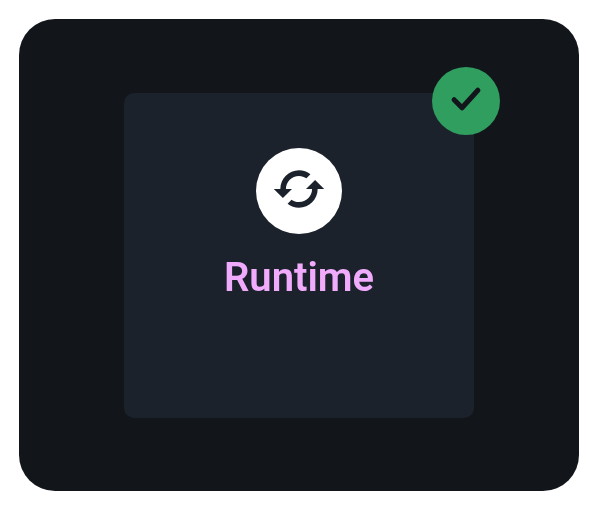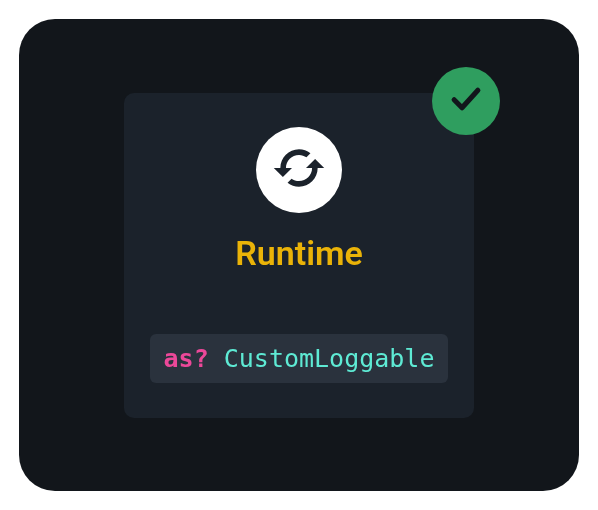--- a/index.html
+++ b/index.html
@@ -62,22 +62,22 @@
       display: flex;
       align-items: center;
       justify-content: center;
       margin-bottom: 20px;
     }
     .icon-circle svg {
       width: 56px;
       height: 56px;
     }
     .title {
-      color: #eab308;
-      font-size: 34px;
+      color: #f0abfc;
+      font-size: 40px;
       font-weight: 600;
       margin-bottom: 61px;
     }
     .code-block {
       background: #2a323d;
       border-radius: 6px;
       padding: 10px 14px;
       font-family: "SF Mono", Monaco, Menlo, Consolas, monospace;
       font-size: 25px;
       white-space: nowrap;
@@ -107,15 +107,14 @@
     </div>
     <div class="icon-circle">
       <span>
         <svg viewBox="0 0 24 24" fill="#1b222b">
           <path d="M12 4 C7.6 4 4 7.6 4 12 L1.2 12 L5.1 15.9 L9 12 L6.4 12 C6.4 8.9 8.9 6.4 12 6.4 C13.2 6.4 14.3 6.8 15.2 7.4 L16.9 5.7 C15.5 4.6 13.8 4 12 4 Z"></path>
           <path d="M18.9 8.1 L15 12 L17.6 12 C17.6 15.1 15.1 17.6 12 17.6 C10.8 17.6 9.7 17.2 8.8 16.6 L7.1 18.3 C8.5 19.4 10.2 20 12 20 C16.4 20 20 16.4 20 12 L22.8 12 L18.9 8.1 Z"></path>
         </svg>
       </span>
     </div>
     <div class="title">Runtime</div>
-    <div class="code-block"><span class="code-keyword">as?</span><span class="code-space"> </span><span class="code-type">CustomLoggable</span></div>
   </div>
 </div>
 
 </body></html>

